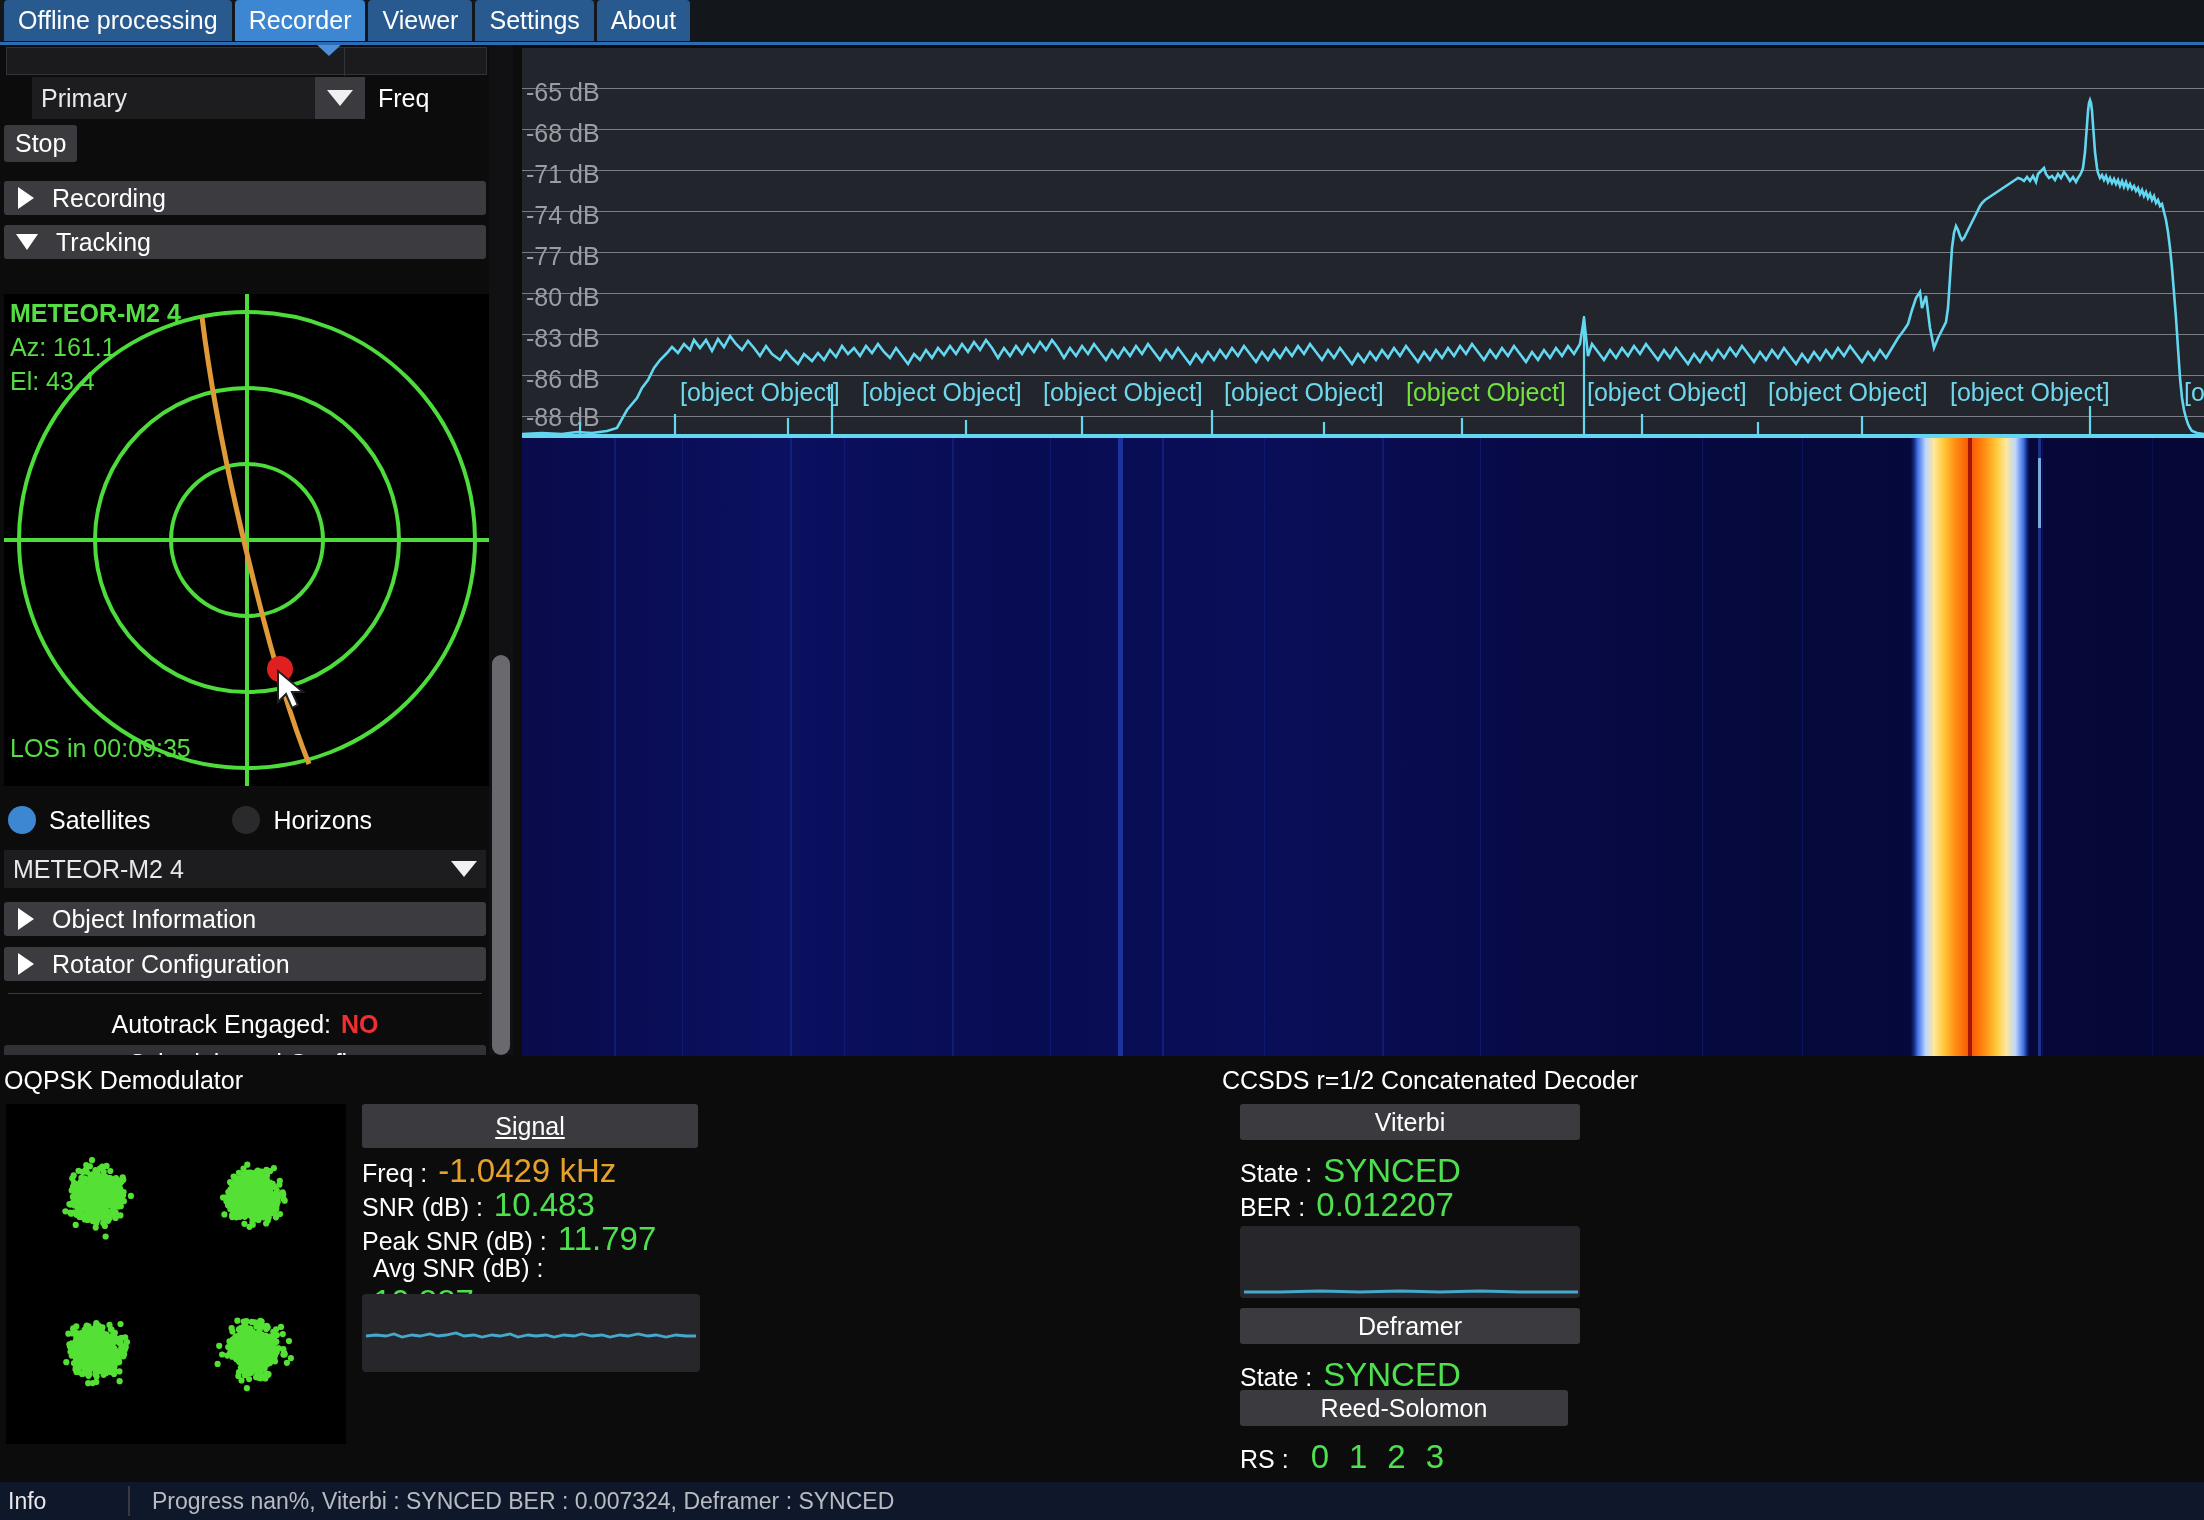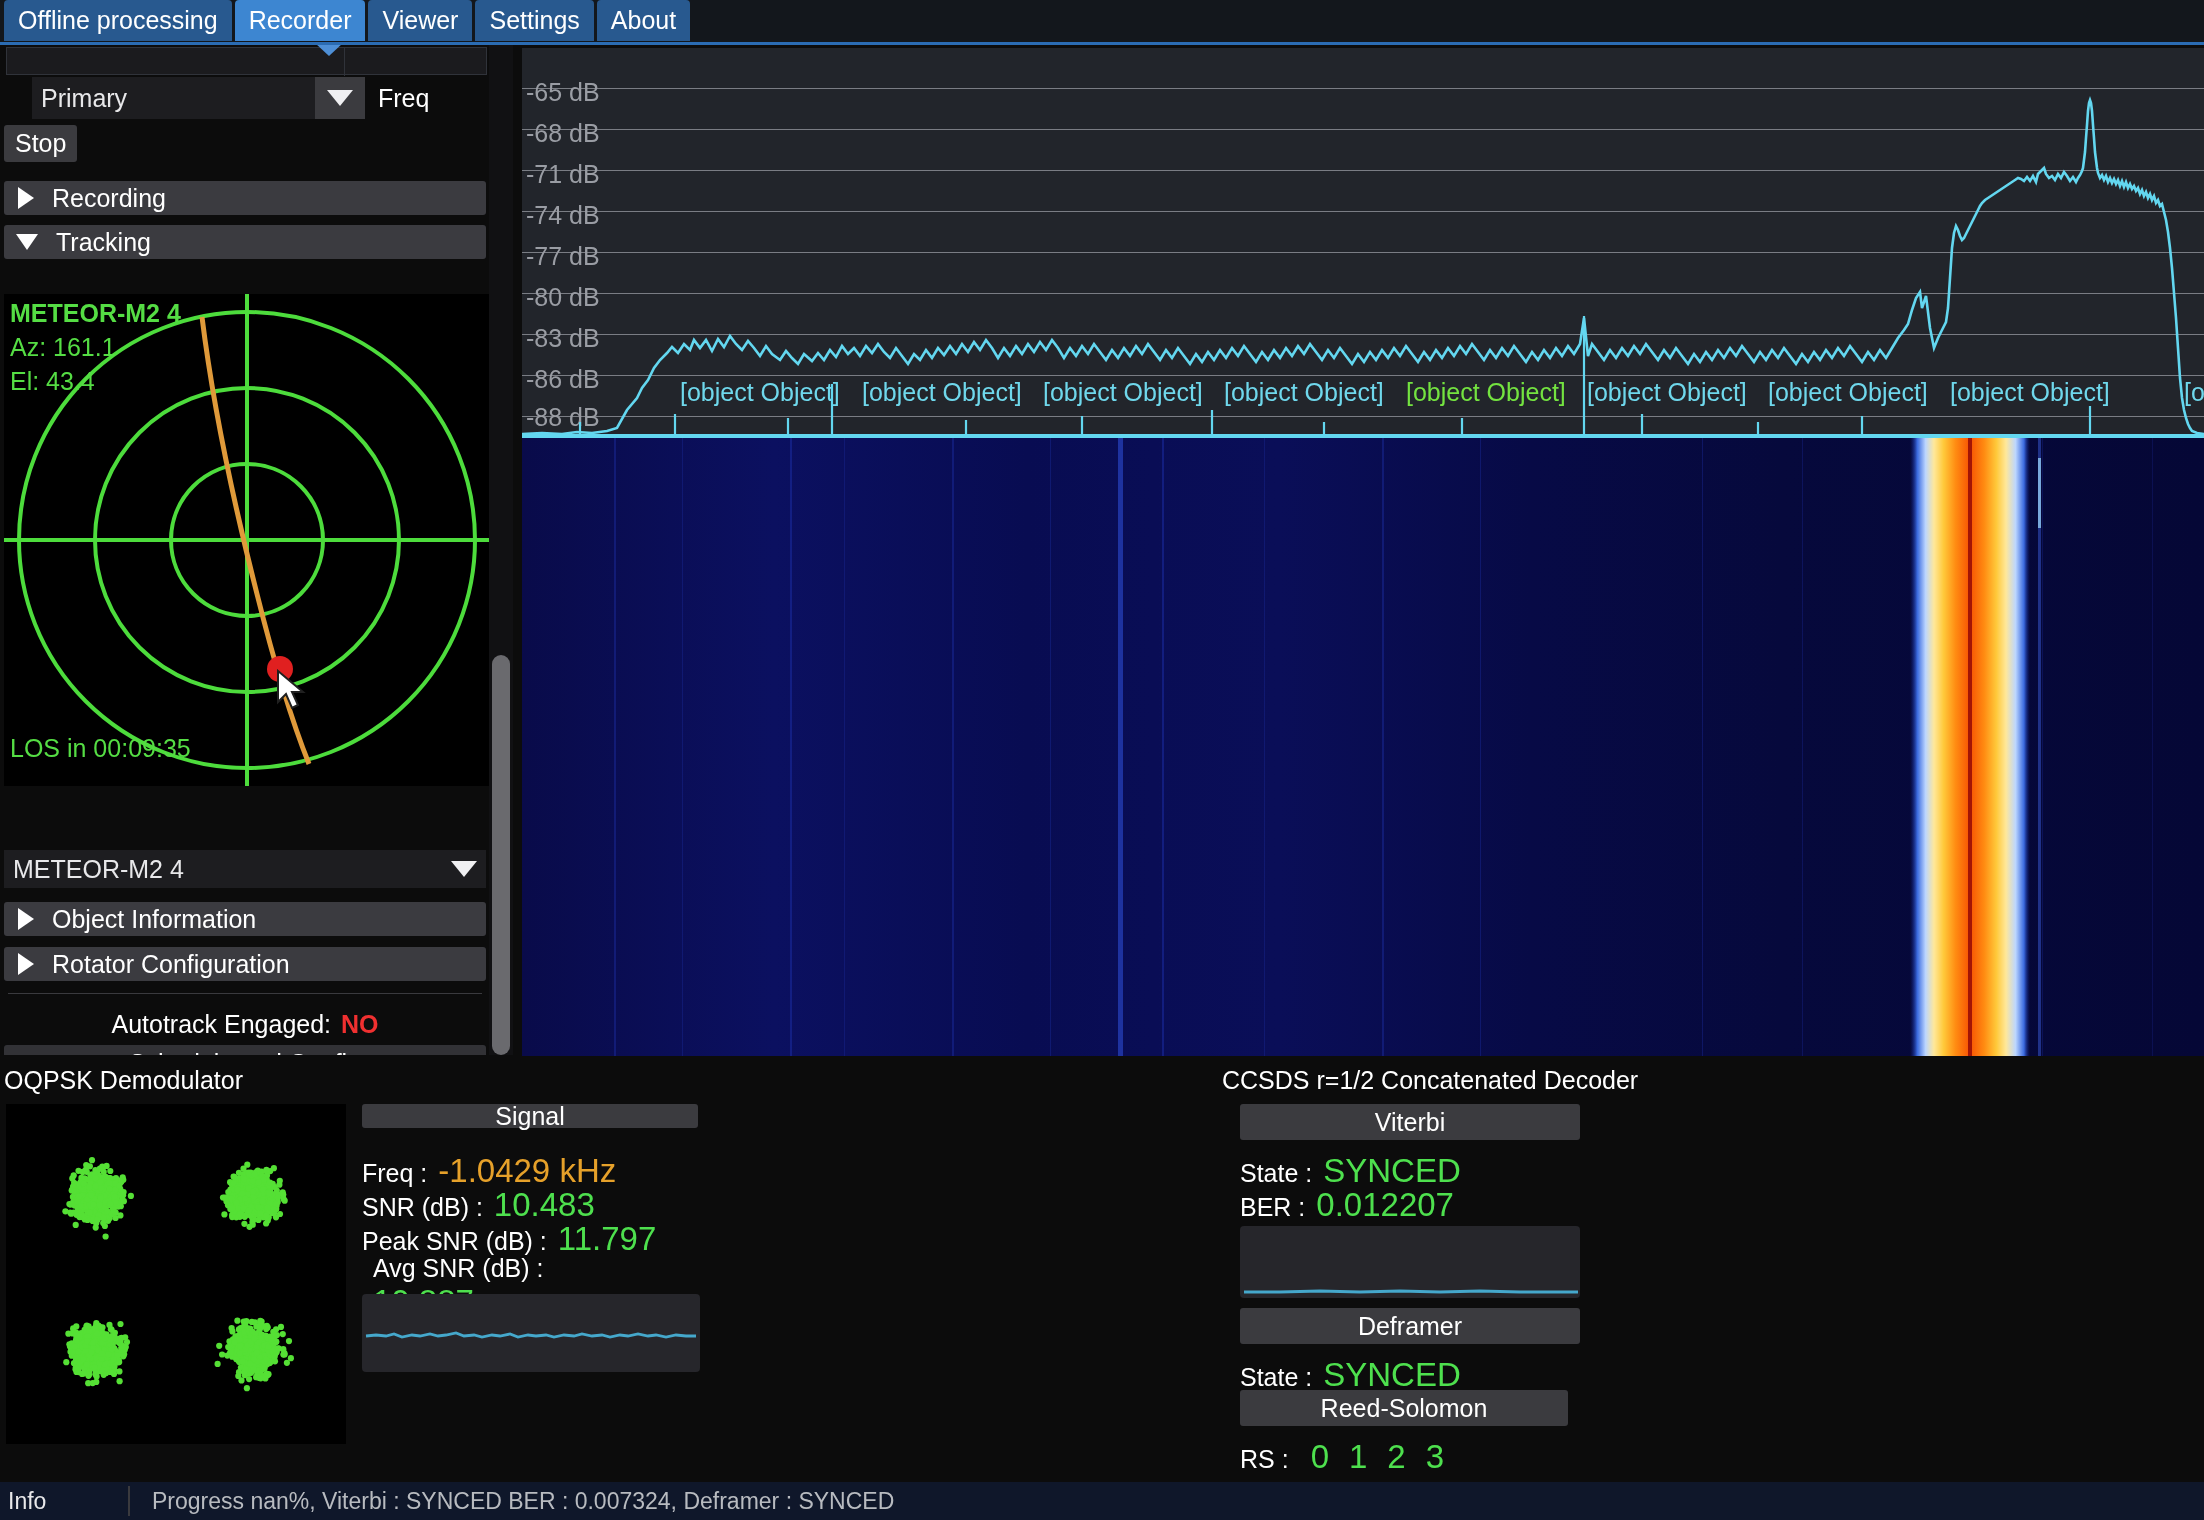--- a/index.html
+++ b/index.html
@@ -259,20 +259,26 @@
       <span class="polar-txt" style="left:6px; top:5px; font-weight:bold;">METEOR-M2 4</span>
       <span class="polar-txt" style="left:6px; top:39px;">Az: 161.1</span>
       <span class="polar-txt" style="left:6px; top:73px;">El: 43.4</span>
       <span class="polar-txt" style="left:6px; top:440px;">LOS in 00:09:35</span>
     </div>
 
     <svg class="cursor-arrow" style="left:276px; top:624px;" width="34" height="44" viewBox="0 0 34 44">
       <path d="M2,2 L2,33 L10,25 L16,39 L22,36 L16,23 L27,23 Z" fill="#ffffff" stroke="#202020" stroke-width="2"></path>
     </svg>
 
+    <div class="radio-row">
+      <span class="radio sel"></span>
+      <span class="radio-label">Satellites</span>
+      <span class="radio" style="margin-left:82px;"></span>
+      <span class="radio-label">Horizons</span>
+    </div>
 
     <div class="sat-select">
       <span class="label">METEOR-M2 4</span>
       <span class="caret-box">
         <span class="caret-down"></span>
       </span>
     </div>
 
     <div class="section-head" style="top:857px;">
       <span class="tri-right"></span>
@@ -3017,21 +3023,21 @@
             <circle cx="236.7" cy="257.4" r="3.1" fill="#55e035"></circle>
             <circle cx="237.7" cy="217.6" r="3.1" fill="#55e035"></circle>
             <circle cx="234.2" cy="242.1" r="3.1" fill="#55e035"></circle>
             <circle cx="244.1" cy="259.8" r="3.1" fill="#55e035"></circle>
             <circle cx="250.7" cy="248.7" r="3.1" fill="#55e035"></circle>
             <circle cx="262.2" cy="242.8" r="3.1" fill="#55e035"></circle>
           </g>
       </svg>
     </div>
 
-    <div class="hdr-btn" style="left:362px; top:48px; width:336px; height:24px;">Signal</div>
+    <div class="hdr-btn" style="left:362px; top:48px; width:336px; height:44px;text-decoration:underline;">Signal</div>
 
     <div class="kv" style="left:362px; top:96px;">
       <span class="k">Freq :</span>
       <span class="v v-orange">-1.0429 kHz</span>
     </div>
     <div class="kv" style="left:362px; top:130px;">
       <span class="k">SNR (dB) :</span>
       <span class="v v-green">10.483</span>
     </div>
     <div class="kv" style="left:362px; top:164px;">

